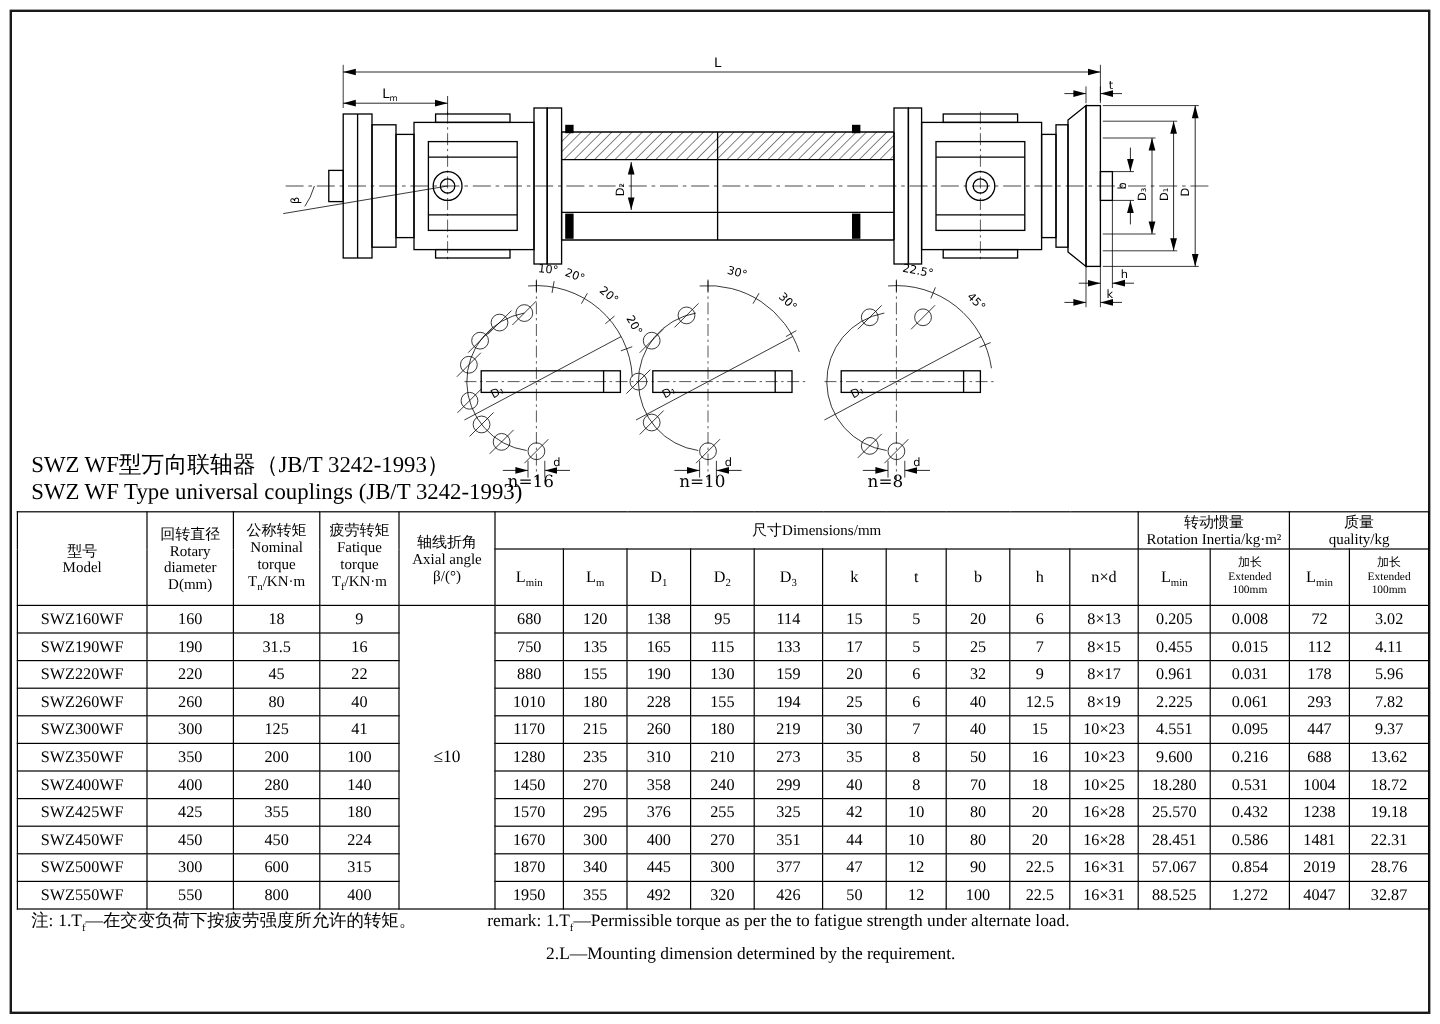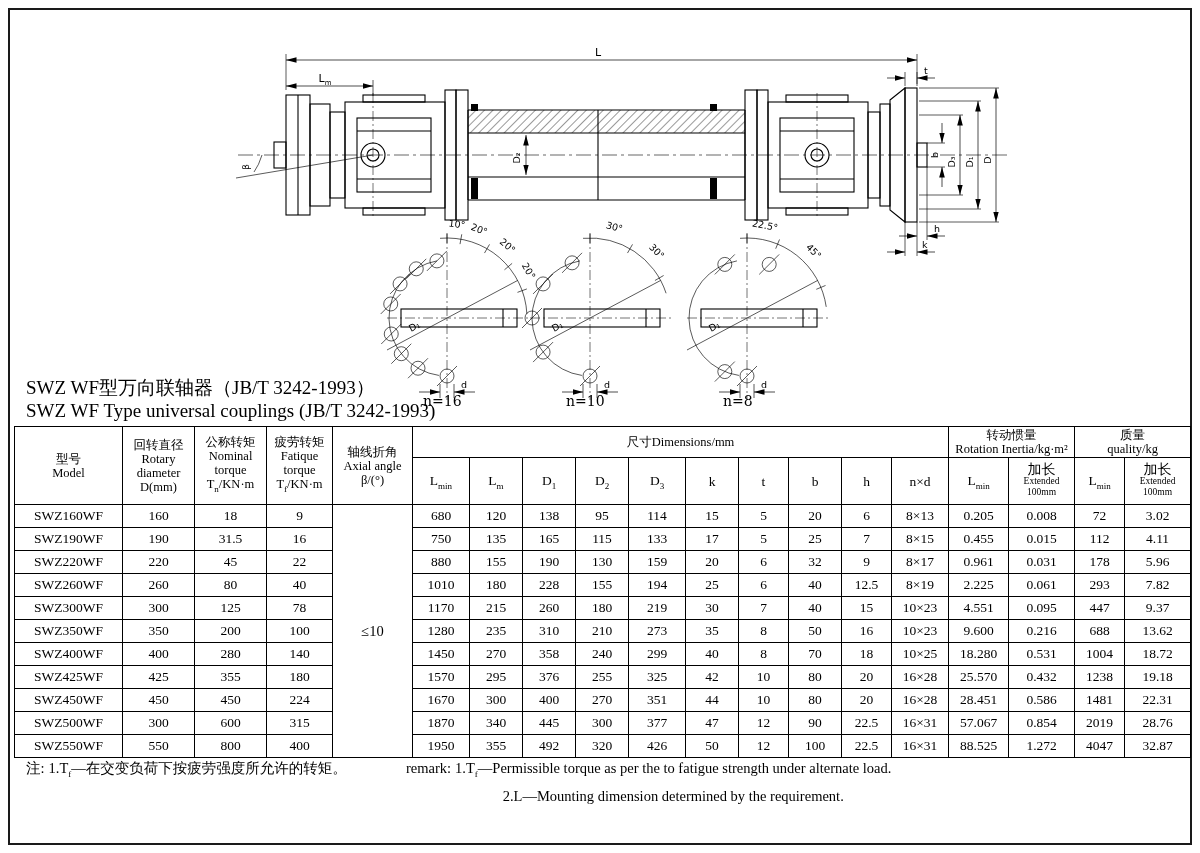--- a/index.html
+++ b/index.html
@@ -17,30 +17,30 @@
   svg .cap{font:14px "DejaVu Serif",serif;}
   .titles{position:absolute;left:16px;top:366px;font-size:19px;line-height:23px;white-space:nowrap;}
   table.spec{position:absolute;left:4px;top:416px;border-collapse:collapse;table-layout:fixed;width:1174px;}
   table.spec th,table.spec td{border:1px solid #000;text-align:center;vertical-align:middle;padding:0;font-weight:normal;overflow:hidden;}
   tr.h1 th{height:30px;font-size:12.5px;line-height:14px;}
   tr.h2 th{height:46px;}
   th.big5{font-size:11.5px;line-height:14px;}
   th.model-h{font-size:14.5px;line-height:19px;margin-left:30px;}
   .symtxt{font-size:13.5px;margin-top:28px;}
   .symtxt sub{font-size:9px;}
-  th.ext div.c1{font-size:14px;line-height:12px;}
+  th.ext div.c1{font-size:10px;line-height:12px;}
   th.ext div.c2{font-size:9.5px;line-height:11px;}
   td{height:22px;font-size:13.5px;}
   td.axial{font-size:14.5px;}
   .notes{position:absolute;top:747px;left:0;width:100%;font-size:14.5px;line-height:22px;}
   .note{position:absolute;top:0;display:grid;grid-template-columns:auto 1fr;column-gap:4px;white-space:nowrap;}
   .note-cn{left:16px;}
   .note-en{left:396px;}
   .note .lbl{grid-column:1;}
-  .note .itm{grid-column:2;text-align:center;}
+  .note .itm{grid-column:2;}
   sub{font-size:9px;}
 </style>
 </head>
 <body>
 
 <div class="page">
 
   <svg class="drawing" width="1180" height="418" viewBox="10 10 1180 418">
     <defs>
       <pattern id="hatch" patternUnits="userSpaceOnUse" width="6" height="6" patternTransform="rotate(45)">
@@ -440,21 +440,21 @@
           <td>8×19</td>
           <td>2.225</td>
           <td>0.061</td>
           <td>293</td>
           <td>7.82</td>
         </tr>
         <tr>
           <td>SWZ300WF</td>
           <td>300</td>
           <td>125</td>
-          <td>78</td>
+          <td>41</td>
           <td>1170</td>
           <td>215</td>
           <td>260</td>
           <td>180</td>
           <td>219</td>
           <td>30</td>
           <td>7</td>
           <td>40</td>
           <td>15</td>
           <td>10×23</td>

